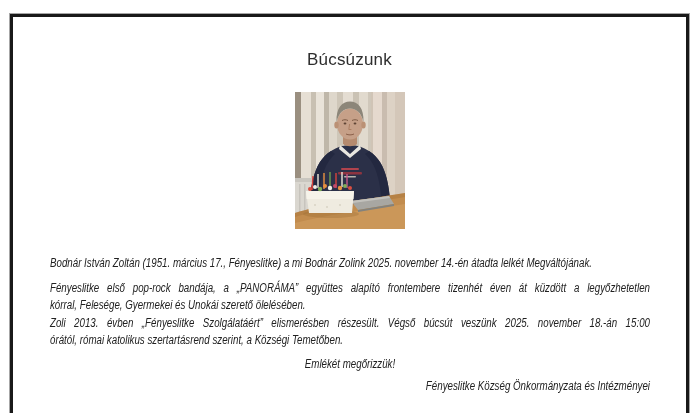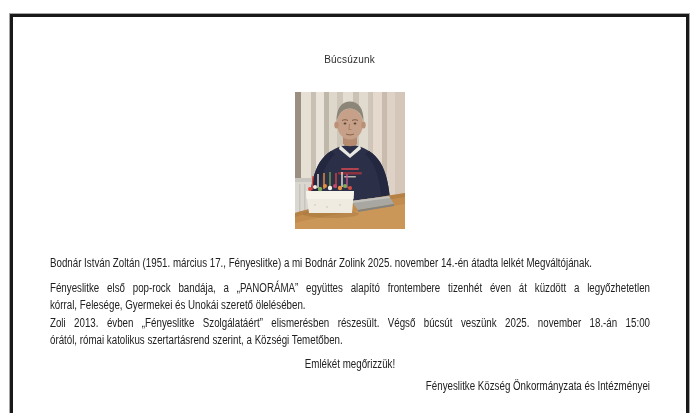--- a/index.html
+++ b/index.html
@@ -15,33 +15,34 @@
     left: 10px; top: 14px;
     width: 679px; height: 520px; 
     box-sizing: border-box;
     border: 3px solid #191919;
     box-shadow: 0 0 0 1px #a6a6a6;
     background: #ffffff;
   }
   .title {
     margin-top: 34px;
     text-align: center;
-    font-size: 10px;
+    font-size: 17px;
     line-height: 17px;
     color: #2e2e2e;
     letter-spacing: 0.2px;
   }
   .photo-wrap {
     margin: 24px auto 0;
     width: 110px; height: 137px;
   }
   .photo-wrap svg { display: block; }
   .textblock-outer {
     margin: 26px 36px 0 37px; 
     width: 600px;
+    font-style: italic;
   }
   .textblock {
     width: 770px;                 
     transform: scaleX(0.77922);
     transform-origin: 0 0;
     font-size: 12.5px;
     line-height: 17px;
     color: #212121;
   }
   .ln { text-align: left; }

